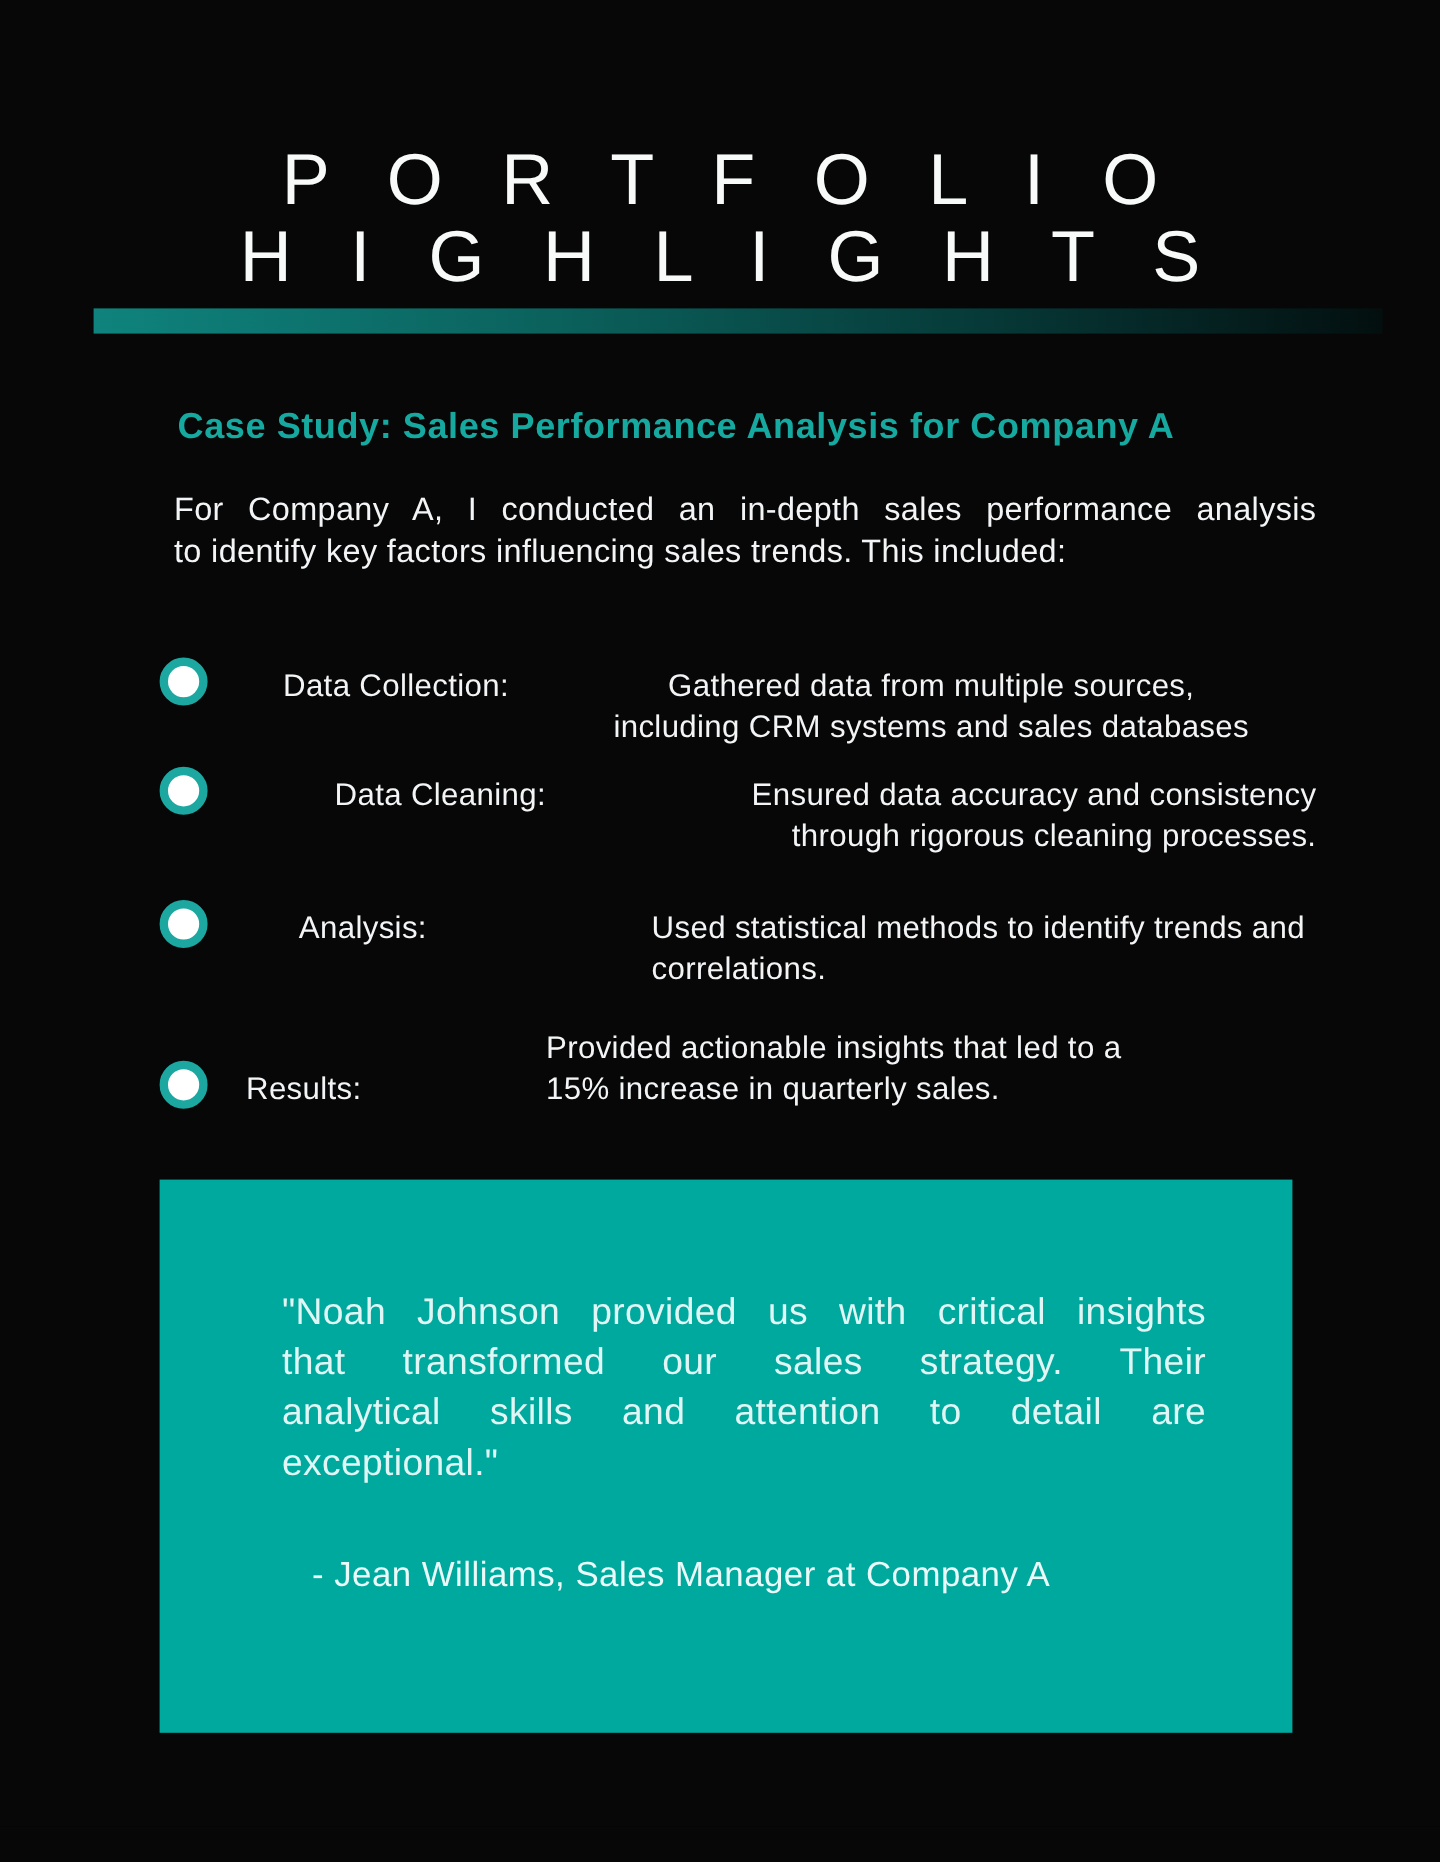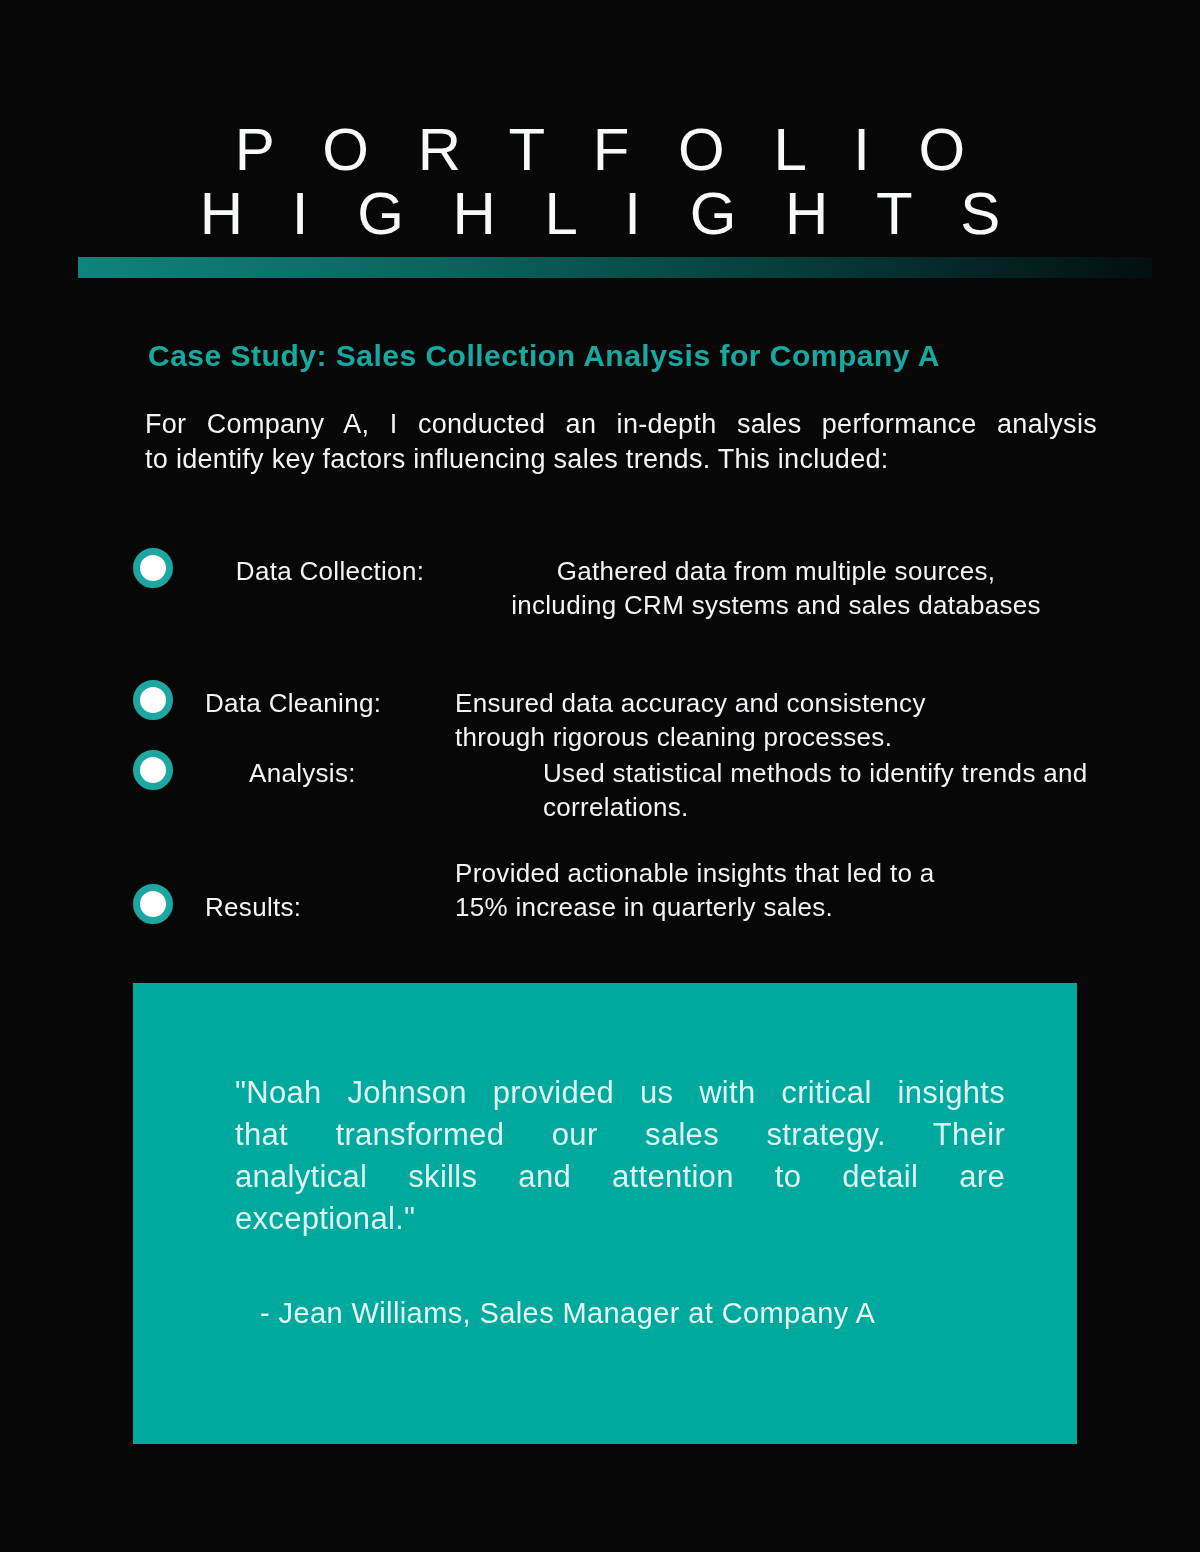--- a/index.html
+++ b/index.html
@@ -77,21 +77,21 @@
 
   
   .bullet-row {
     position: absolute;
     left: 133px;
     width: 964px;
     display: flex;
     align-items: flex-start;
   }
   .bullet-row.r1 { top: 548px; text-align: center; }
-  .bullet-row.r2 { top: 680px; }
+  .bullet-row.r2 { top: 639px; text-align: right; }
   .bullet-row.r3 { top: 750px; gap: 44px; }
   .bullet-row.r4 { top: 850px; align-items: flex-end; }
   .bullet-dot {
     flex: 0 0 auto;
     width: 26px;
     height: 26px;
     border-radius: 50%;
     background: var(--bullet-inner, #FFFFFF);
     border: 7px solid var(--bullet-ring, #1CA8A0);
   }
@@ -147,21 +147,21 @@
 
 <div class="page" style="--bg: #070708; --accent: #16A9A0; --box: #00A99E; --bullet-ring: #1CA8A0; --bullet-inner: #FFFFFF; --title-color: #F8F9F9; --body-text: #F2F4F5; --quote-text: #DFF6F4; --attr-text: #E9FAF8; --bar-start: #0F837D; --bar-end: #030F0F;">
 
   <div class="title-block">
     <div class="title-line">P O R T F O L I O</div>
     <div class="title-line">H I G H L I G H T S</div>
   </div>
 
   <div class="gradient-bar"></div>
 
-  <div class="case-heading">Case Study: Sales Collection Analysis for Company A</div>
+  <div class="case-heading">Case Study: Sales Performance Analysis for Company A</div>
 
   <div class="intro">
     <div class="justify-line">For Company A, I conducted an in-depth sales performance analysis</div>
     <div>to identify key factors influencing sales trends. This included:</div>
   </div>
 
   <div class="bullet-row r1">
     <div class="bullet-dot"></div>
     <div class="bullet-label">Data Collection:</div>
     <div class="bullet-desc">

